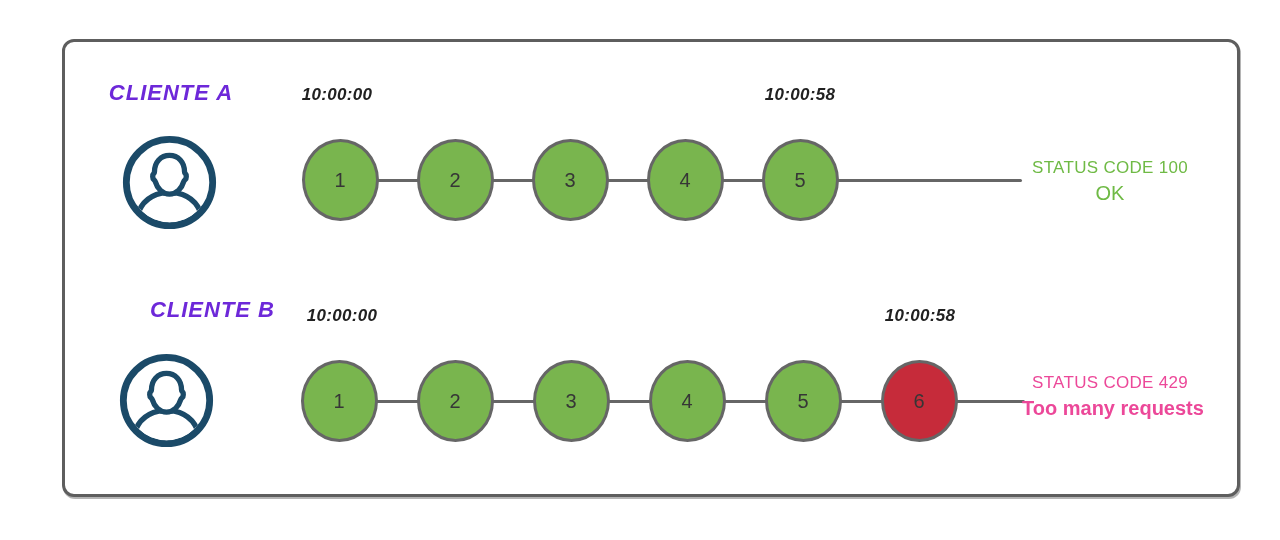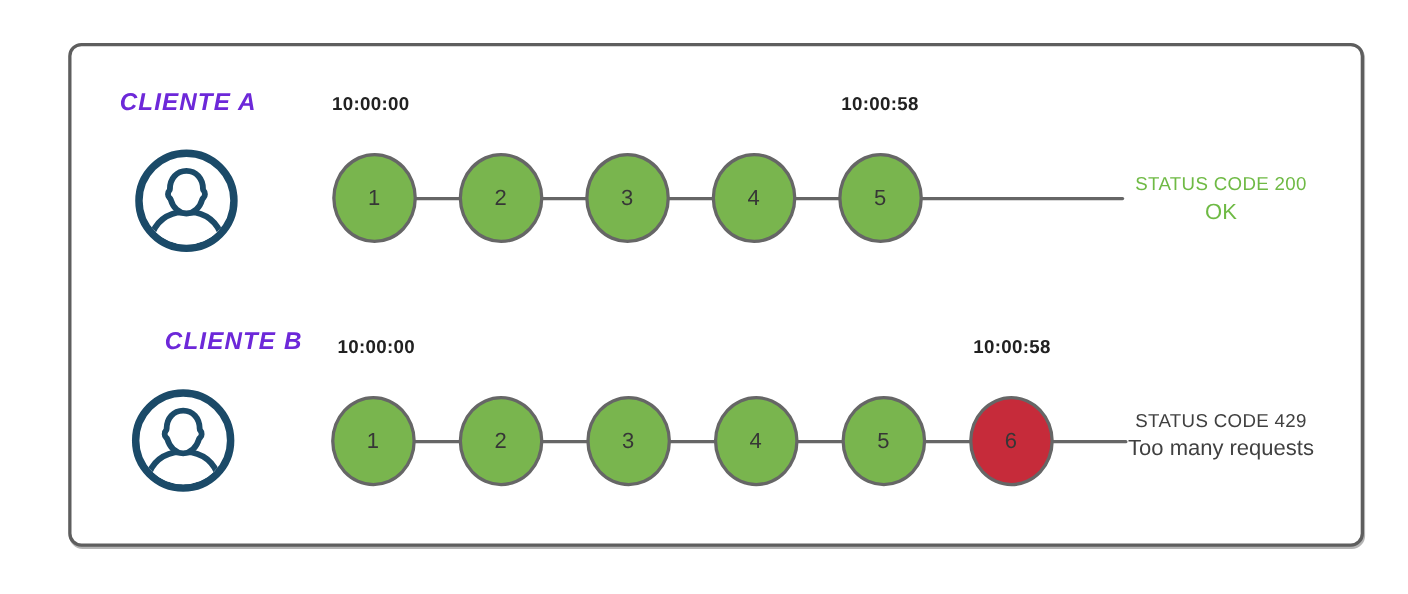--- a/index.html
+++ b/index.html
@@ -57,20 +57,21 @@
   .track-line.row-b { left: 339px; top: 400px; width: 686px; }
 
   .timestamp {
     position: absolute;
     width: 140px;
     text-align: center;
     font-size: 17px;
     font-weight: 800;
     color: #212121;
     letter-spacing: 0.3px;
+    font-style: italic;
   }
   .ts-a-start { left: 267px; top: 85px; }
   .ts-a-end   { left: 730px; top: 85px; }
   .ts-b-start { left: 272px; top: 306px; }
   .ts-b-end   { left: 850px; top: 306px; }
 
   .request-circle {
     position: absolute;
     width: 77px;
     height: 82px;
@@ -93,21 +94,21 @@
   .status-block.row-b { left: 1022px; top: 372px; width: 176px; }
   .status-line1 {
     font-size: 17px;
     letter-spacing: 0.3px;
     white-space: nowrap;
   }
   .status-line2 {
     font-size: 20px;
     white-space: nowrap;
   }
-  .status-block.row-b .status-line2 { font-weight: 400; }
+  .status-block.row-b .status-line2 { font-weight: 700; }
 </style>
 </head>
 <body>
 
 <div class="canvas">
 
   <div class="frame" style="border-color: rgb(94, 94, 94);"></div>
 
   <div class="client-label row-a">CLIENTE A</div>
 
@@ -126,21 +127,21 @@
     </svg>
   </div>
 
   <div class="timestamp ts-a-start">10:00:00</div>
   <div class="timestamp ts-a-end">10:00:58</div>
 
   <div class="track-line row-a" style="background: rgb(102, 102, 102);"></div>
   <div></div>
 
   <div class="status-block row-a" style="color: rgb(111, 186, 69);">
-    <div class="status-line1">STATUS CODE 200</div>
+    <div class="status-line1">STATUS CODE 100</div>
     <div class="status-line2">OK</div>
   </div>
 
   <div class="client-label row-b">CLIENTE B</div>
 
   <div class="avatar row-b" style="color: rgb(27, 74, 104);">
     <svg viewBox="0 0 100 100">
       <defs>
         <clipPath id="clipB">
             <circle cx="50" cy="50" r="41"></circle>
@@ -153,21 +154,21 @@
       </g>
     </svg>
   </div>
 
   <div class="timestamp ts-b-start">10:00:00</div>
   <div class="timestamp ts-b-end">10:00:58</div>
 
   <div class="track-line row-b" style="background: rgb(102, 102, 102);"></div>
   <div></div>
 
-  <div class="status-block row-b" style="color: #404040;">
+  <div class="status-block row-b" style="color: #ec4899;">
     <div class="status-line1">STATUS CODE 429</div>
     <div class="status-line2">Too many requests</div>
   </div>
 
 <div class="request-circle" style="left: 301.5px; top: 139px; background: rgb(121, 181, 78);">
       <span>1</span>
     </div>
     <div class="request-circle" style="left: 416.5px; top: 139px; background: rgb(121, 181, 78);">
       <span>2</span>
     </div>

